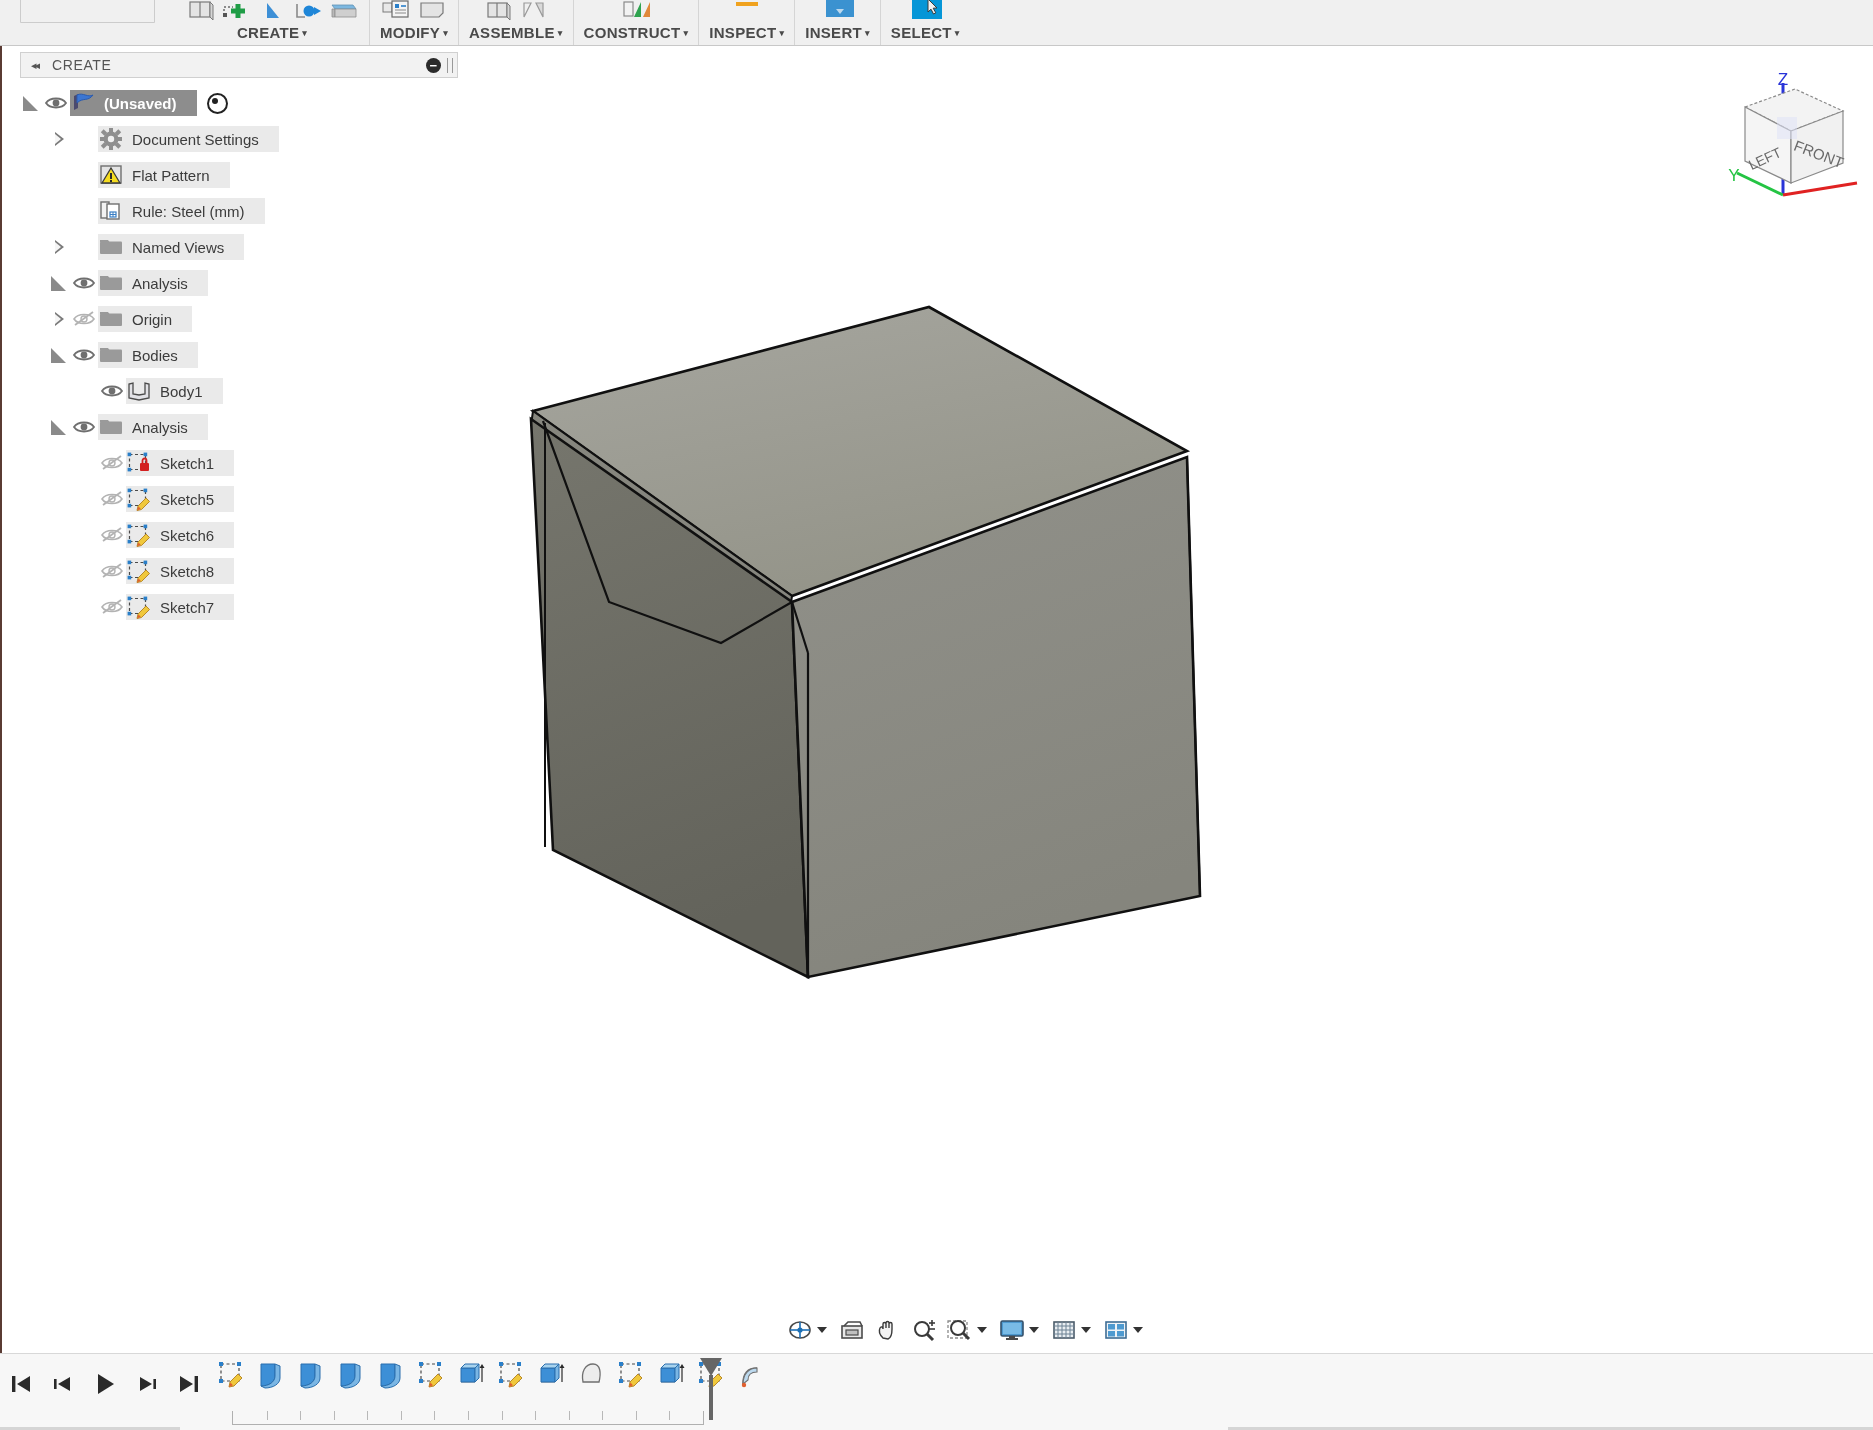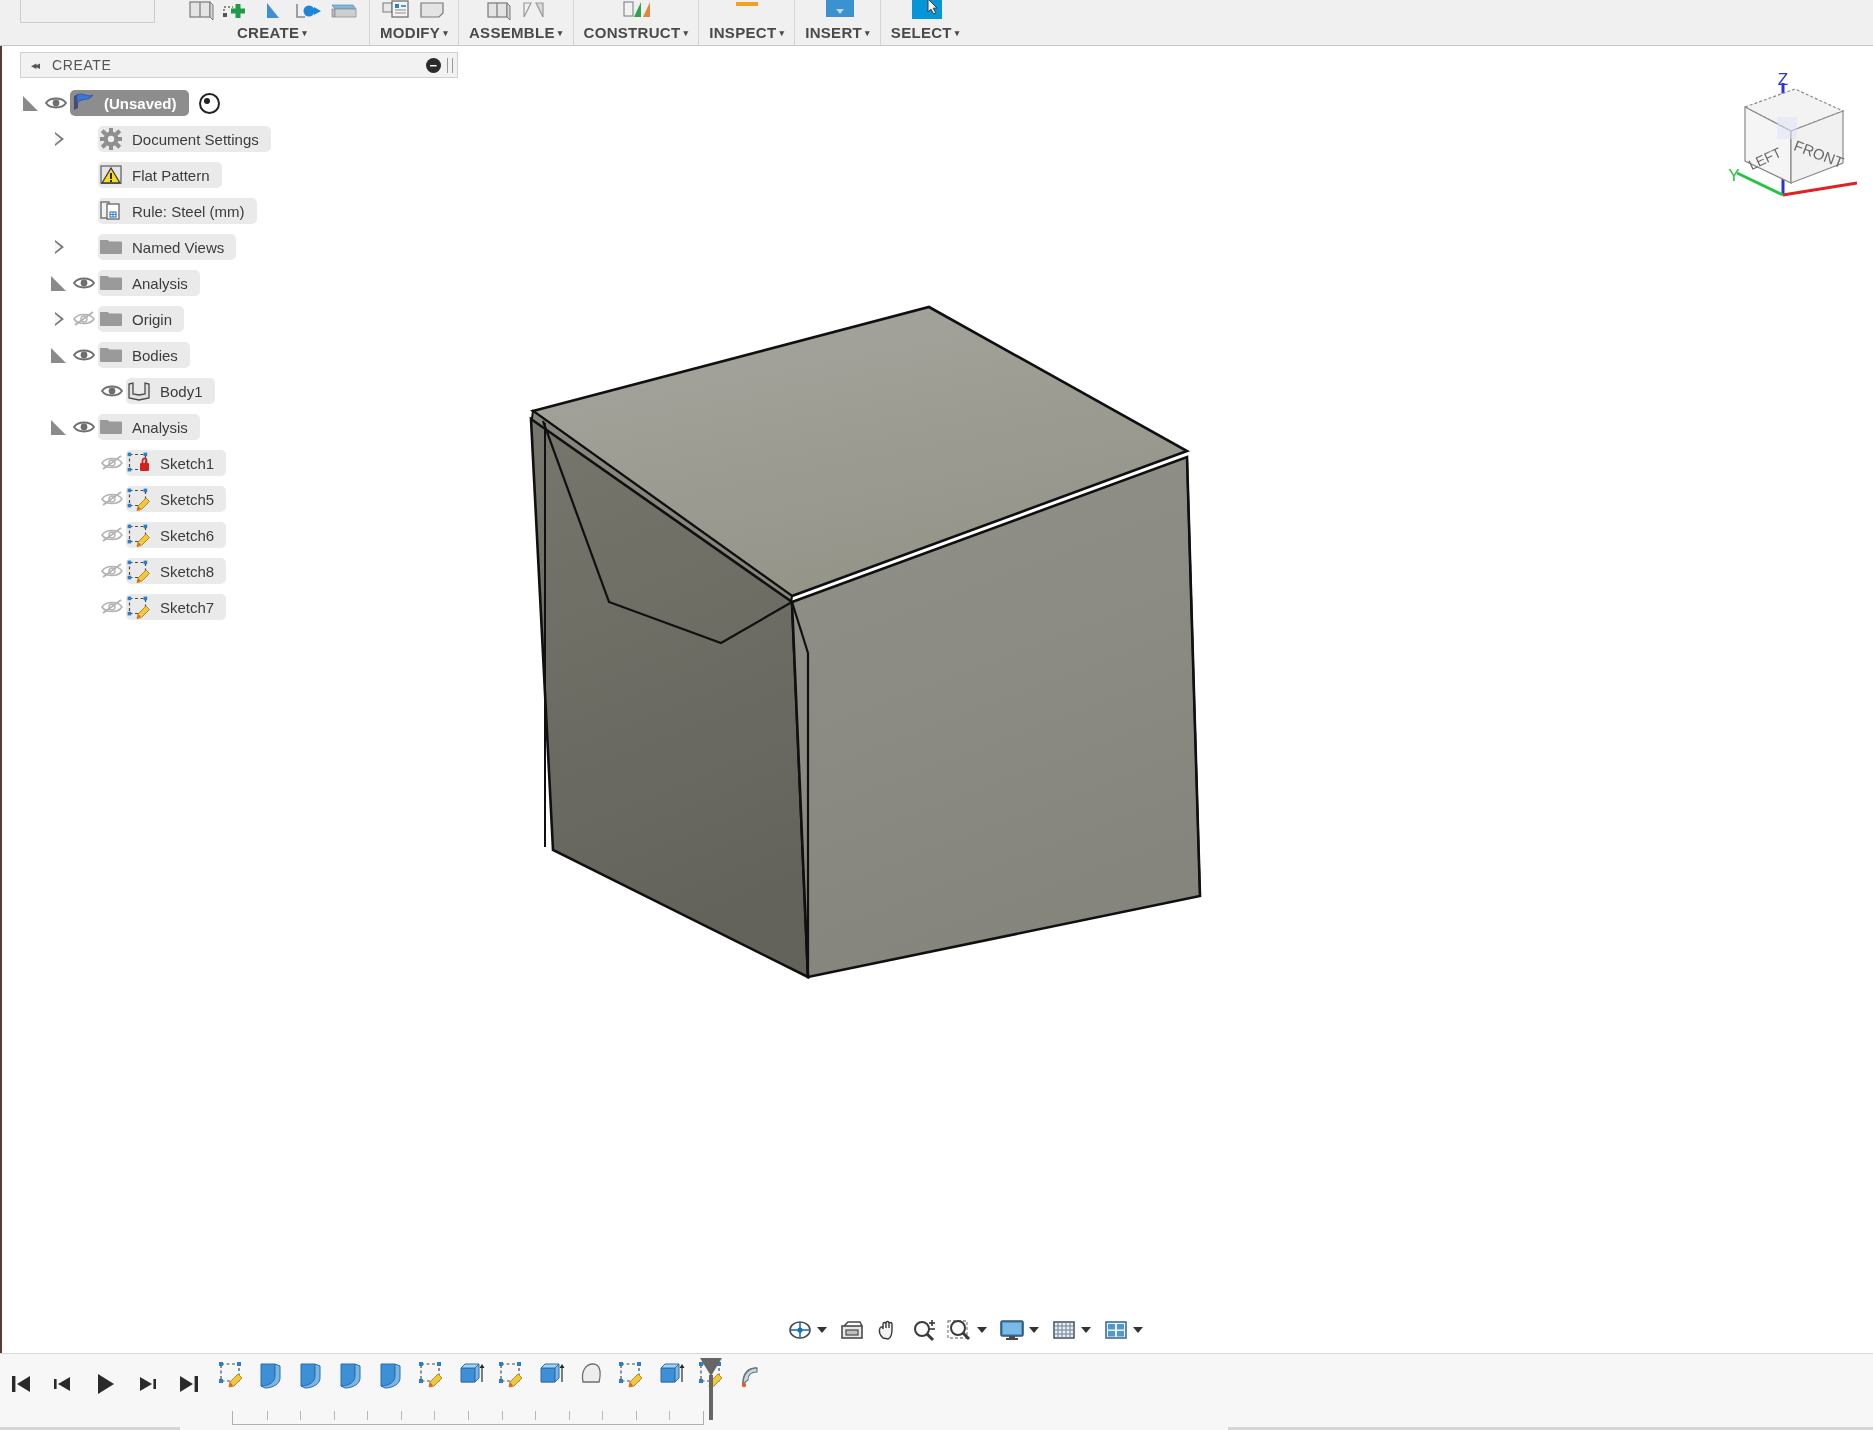--- a/index.html
+++ b/index.html
@@ -131,22 +131,22 @@
     background: #eaeaea;
     padding: 4px 10px 5px 6px;
     border-radius: 1px;
   }
   .trow.selected .tlabel {
     background: #8d8d8d; color: #ffffff; font-weight: bold;
   }
   .trow .rowbg {
     background:#eaeaea;
     display:flex; align-items:center;
-    padding-right: 10px;
-    border-radius:5px;
+    padding-right: 18px;
+    border-radius:0;
     height: 26px;
   }
   .rowbg .tlabel { background: transparent; padding: 0 2px 0 4px;}
   .radio-dot {
     width: 17px; height: 17px; border-radius:50%;
     border: 2px solid #222; margin-left: 10px;
     position: relative; background:#fff;
     flex:0 0 17px;
   }
   .radio-dot::after{

